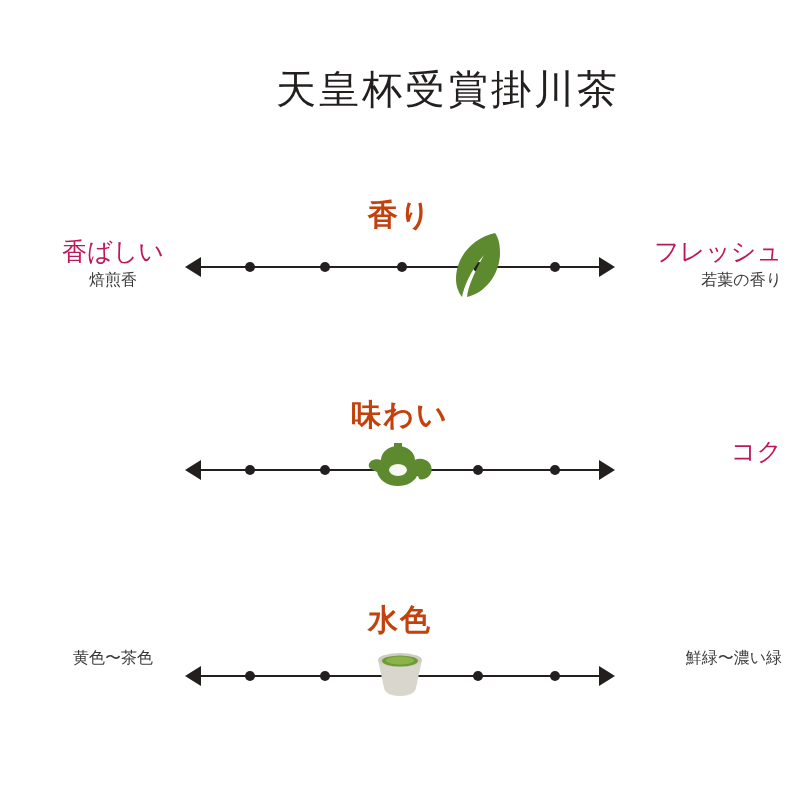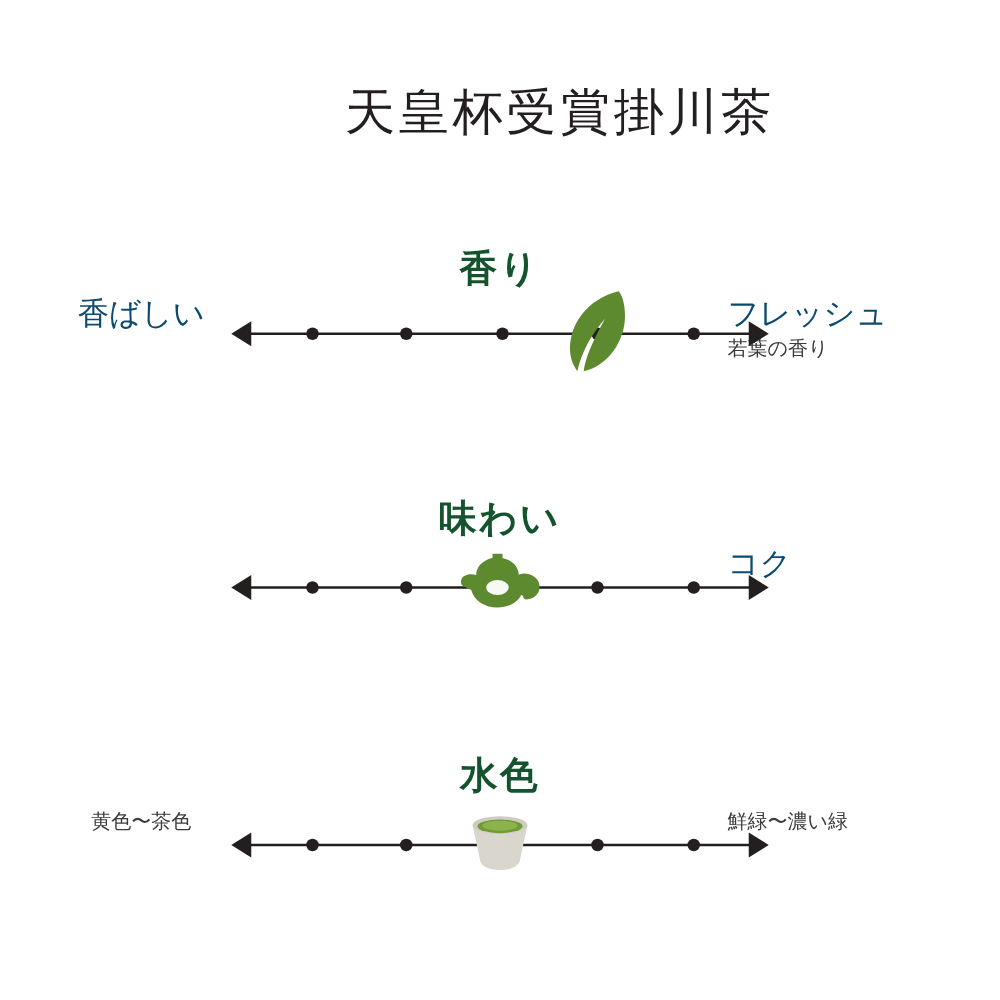--- a/index.html
+++ b/index.html
@@ -40,35 +40,35 @@
     width: 800px;
   }
   .axis-label {
     position: absolute;
     left: 0;
     width: 800px;
     text-align: center;
     font-family: "Liberation Serif", serif;
     font-size: 30px;
     font-weight: bold;
-    color: #14532d;
+    color: #c2410c;
     letter-spacing: 2px;
   }
 
   .side {
     position: absolute;
     top: 0;
     width: 190px;
   }
   .side.left  { left: 18px;  text-align: center; }
-  .side.right { right: 28px; text-align: left; }
+  .side.right { right: 18px; text-align: right; }
   .side .main {
     font-family: "Liberation Serif", serif;
     font-size: 25px;
-    color: #0c4a6e;
+    color: #be185d;
     line-height: 1.22;
     white-space: nowrap;
   }
   .side .sub {
     font-family: "Liberation Serif", serif;
     font-size: 16px;
     color: #3a3a3a;
     line-height: 1.3;
     margin-top: 2px;
     white-space: nowrap;
@@ -125,20 +125,21 @@
 
 <div class="page">
 
   <div class="title">天皇杯受賞掛川茶</div>
 
   <div class="axis-block" style="top:195px;">
     <div class="axis-label">香り</div>
 
     <div class="side left" style="top:42px;">
       <div class="main">香ばしい</div>
+      <div class="sub">焙煎香</div>
     </div>
 
     <div class="side right" style="top:42px;">
       <div class="main">フレッシュ</div>
       <div class="sub">若葉の香り</div>
     </div>
 
     <div class="scale" style="top:52px;">
       <div class="arrow left"></div>
       <div class="arrow right"></div>

